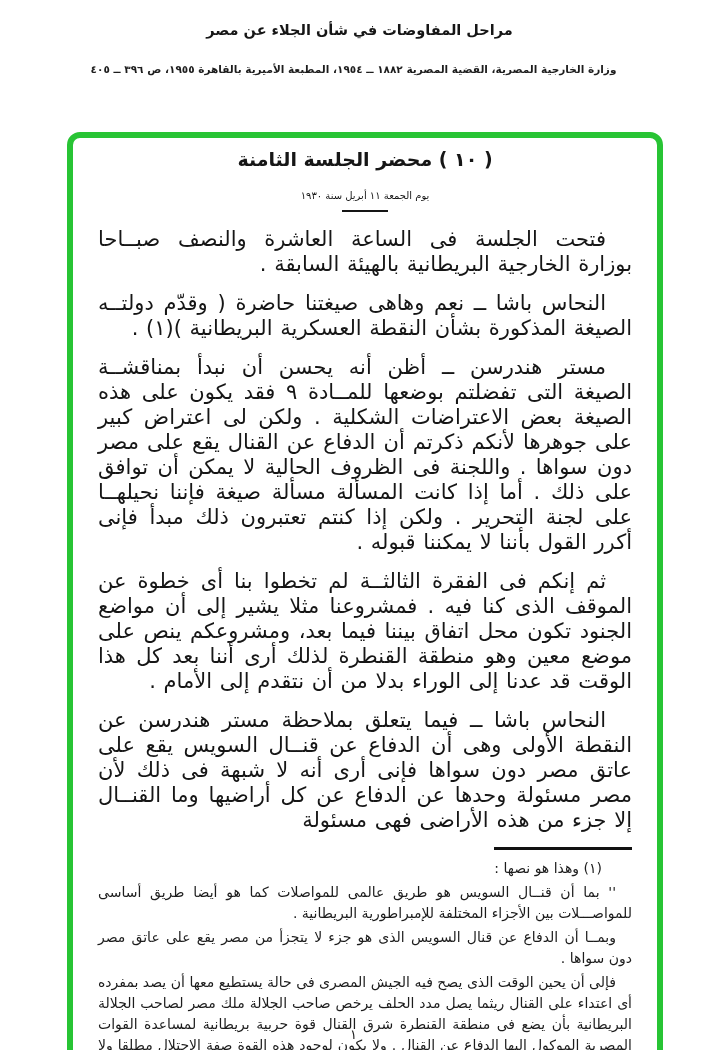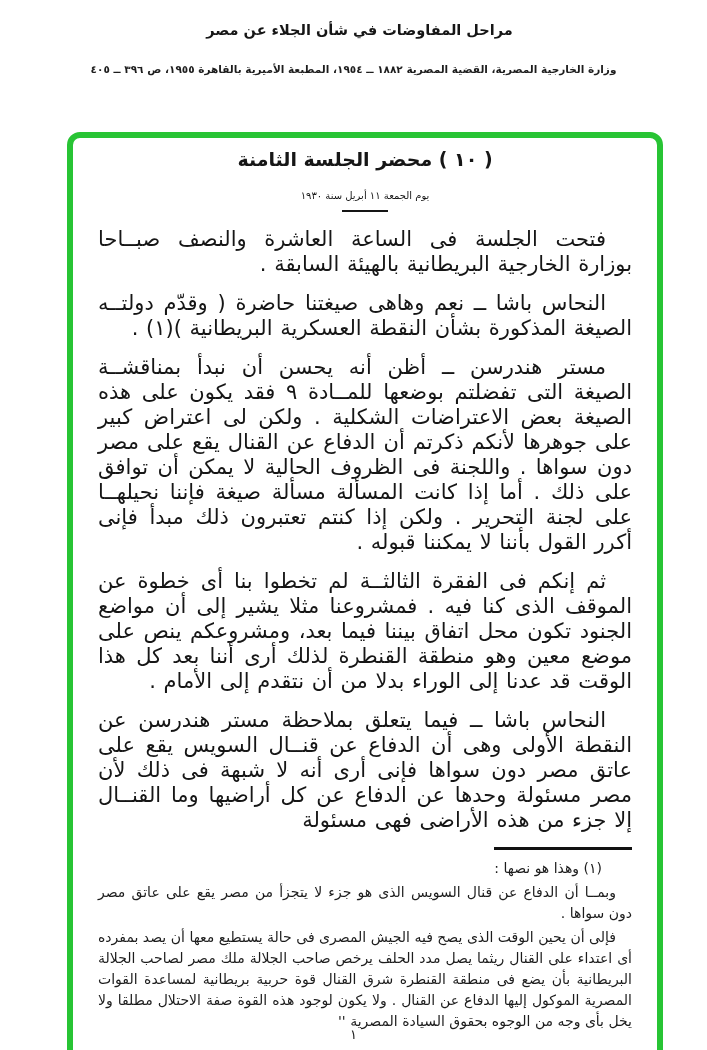--- a/index.html
+++ b/index.html
@@ -109,20 +109,21 @@
       <p>النحاس باشا ــ نعم وهاهى صيغتنا حاضرة ( وقدّم دولتــه الصيغة المذكورة بشأن النقطة العسكرية البريطانية )(١) .</p>
       <p>مستر هندرسن ــ أظن أنه يحسن أن نبدأ بمناقشــة الصيغة التى تفضلتم بوضعها للمــادة ٩ فقد يكون على هذه الصيغة بعض الاعتراضات الشكلية . ولكن لى اعتراض كبير على جوهرها لأنكم ذكرتم أن الدفاع عن القنال يقع على مصر دون سواها . واللجنة فى الظروف الحالية لا يمكن أن توافق على ذلك . أما إذا كانت المسألة مسألة صيغة فإننا نحيلهــا على لجنة التحرير . ولكن إذا كنتم تعتبرون ذلك مبدأ فإنى أكرر القول بأننا لا يمكننا قبوله .</p>
       <p>ثم إنكم فى الفقرة الثالثــة لم تخطوا بنا أى خطوة عن الموقف الذى كنا فيه . فمشروعنا مثلا يشير إلى أن مواضع الجنود تكون محل اتفاق بيننا فيما بعد، ومشروعكم ينص على موضع معين وهو منطقة القنطرة لذلك أرى أننا بعد كل هذا الوقت قد عدنا إلى الوراء بدلا من أن نتقدم إلى الأمام .</p>
       <p>النحاس باشا ــ فيما يتعلق بملاحظة مستر هندرسن عن النقطة الأولى وهى أن الدفاع عن قنــال السويس يقع على عاتق مصر دون سواها فإنى أرى أنه لا شبهة فى ذلك لأن مصر مسئولة وحدها عن الدفاع عن كل أراضيها وما القنــال إلا جزء من هذه الأراضى فهى مسئولة</p>
     </div>
 
     <div class="footnote-rule"></div>
 
     <div class="footnote">
       <p class="fn-intro">(١) وهذا هو نصها :</p>
+      <p class="fn-line">'' بما أن قنــال السويس هو طريق عالمى للمواصلات كما هو أيضا طريق أساسى للمواصـــلات بين الأجزاء المختلفة للإمبراطورية البريطانية .</p>
       <p class="fn-line">وبمــا أن الدفاع عن قنال السويس الذى هو جزء لا يتجزأ من مصر يقع على عاتق مصر دون سواها .</p>
       <p class="fn-line">فإلى أن يحين الوقت الذى يصح فيه الجيش المصرى فى حالة يستطيع معها أن يصد بمفرده أى اعتداء على القنال ريثما يصل مدد الحلف يرخص صاحب الجلالة ملك مصر لصاحب الجلالة البريطانية بأن يضع فى منطقة القنطرة شرق القنال قوة حربية بريطانية لمساعدة القوات المصرية الموكول إليها الدفاع عن القنال . ولا يكون لوجود هذه القوة صفة الاحتلال مطلقا ولا يخل بأى وجه من الوجوه بحقوق السيادة المصرية ''</p>
     </div>
 
   </section>
 
   <footer class="page-number">١</footer>
 
 </div>
 

